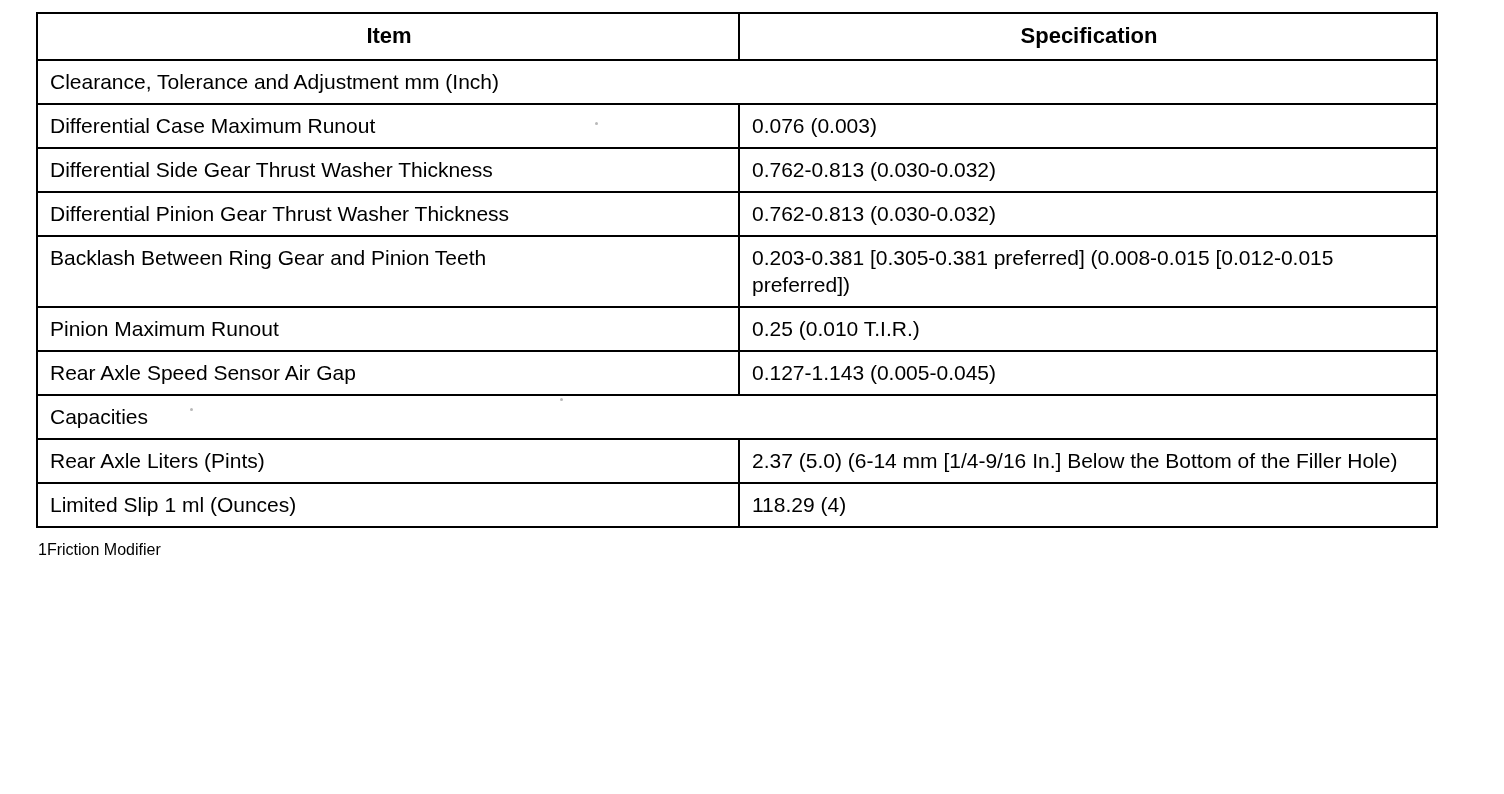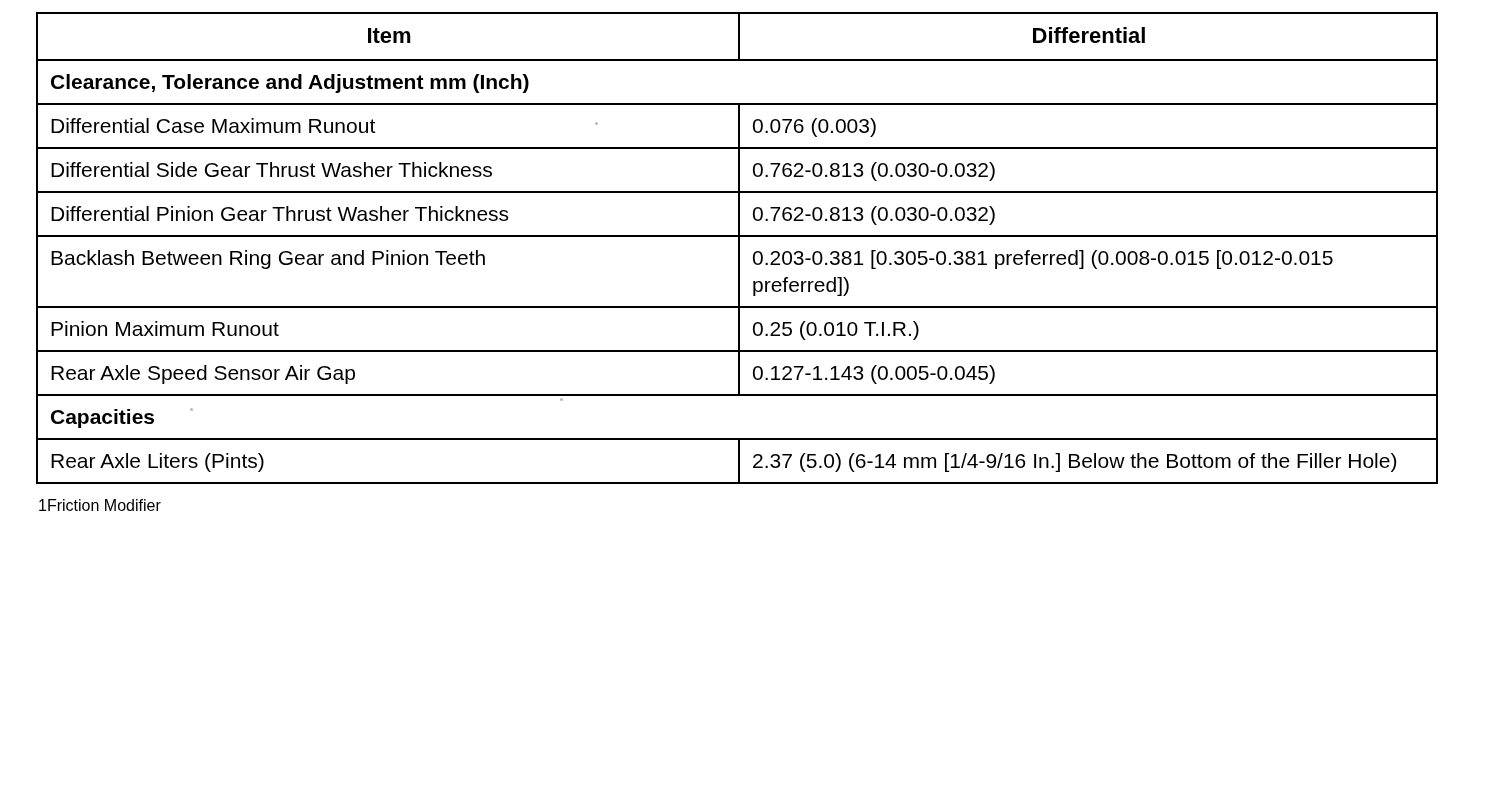--- a/index.html
+++ b/index.html
@@ -39,21 +39,21 @@
     margin-left: 17px;
   }
   table.spec-table th {
     text-align: center;
     font-weight: bold;
     font-size: 22px;
     padding-top: 8px;
     padding-bottom: 10px;
   }
   td.section {
-    font-weight: bold;
+    font-weight: normal;
   }
   td.wrap {
     white-space: normal;
   }
   .footnote {
     margin-top: 9px;
     font-size: 16px;
     line-height: 26px;
     padding-left: 2px;
   }
@@ -73,21 +73,21 @@
 <div class="page">
 
   <table class="spec-table">
     <colgroup>
       <col class="col-item">
       <col class="col-spec">
     </colgroup>
     <thead>
       <tr>
         <th>Item</th>
-        <th>Differential</th>
+        <th>Specification</th>
       </tr>
     </thead>
     <tbody>
 
       <tr>
         <td class="section" colspan="2">Clearance, Tolerance and Adjustment mm (Inch)</td>
       </tr>
 
 
       <tr>
@@ -124,20 +124,24 @@
 
       <tr>
         <td class="section" colspan="2">Capacities</td>
       </tr>
 
       <tr>
         <td>Rear Axle Liters (Pints)</td>
         <td class="wrap">2.37 (5.0) (6-14 mm [1/4-9/16 In.] Below the Bottom of the Filler Hole)</td>
       </tr>
 
+      <tr>
+        <td>Limited Slip 1 ml (Ounces)</td>
+        <td>118.29 (4)</td>
+      </tr>
 
     </tbody>
   </table>
 
   <div class="footnote">1Friction Modifier</div>
 
   <span class="speck" style="left:595px; top:122px;"></span>
   <span class="speck" style="left:190px; top:408px;"></span>
   <span class="speck" style="left:560px; top:398px;"></span>
 </div>

